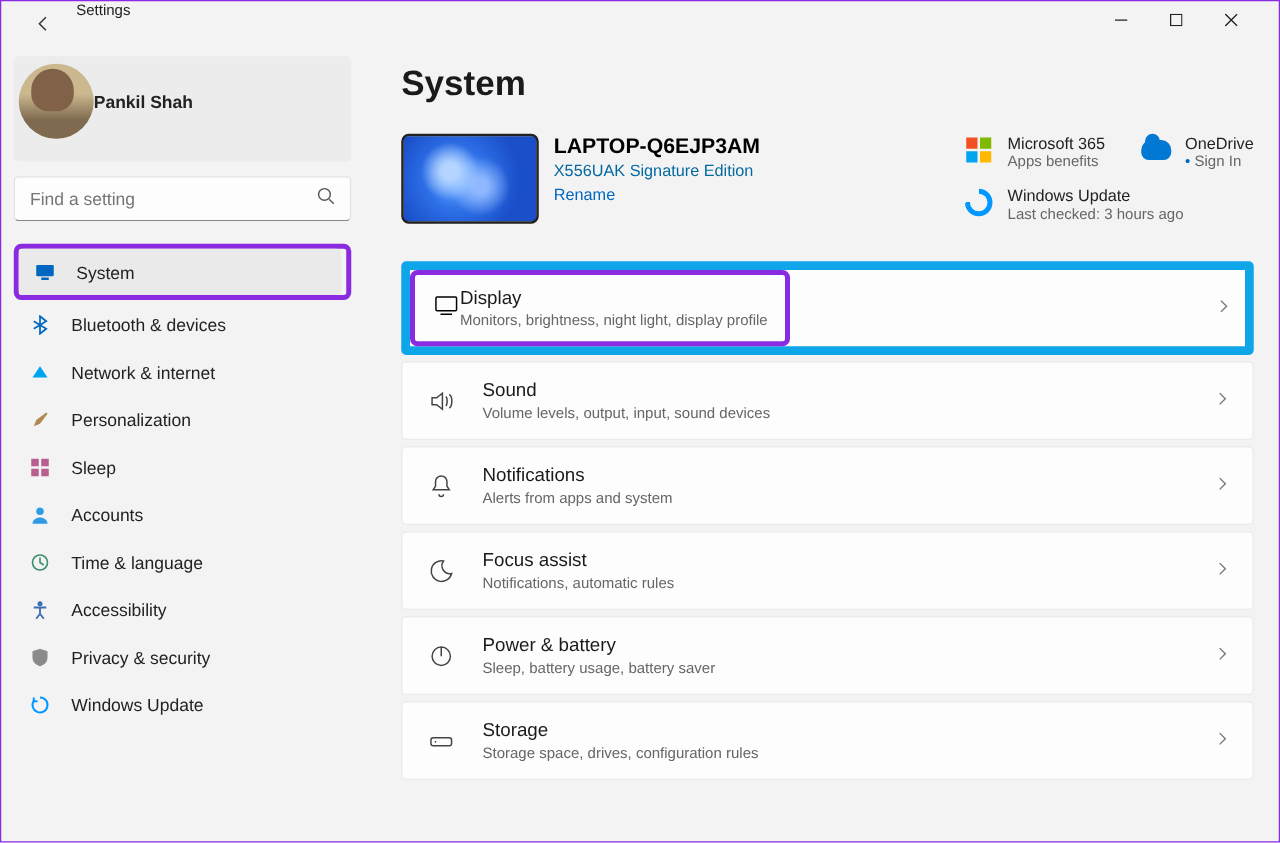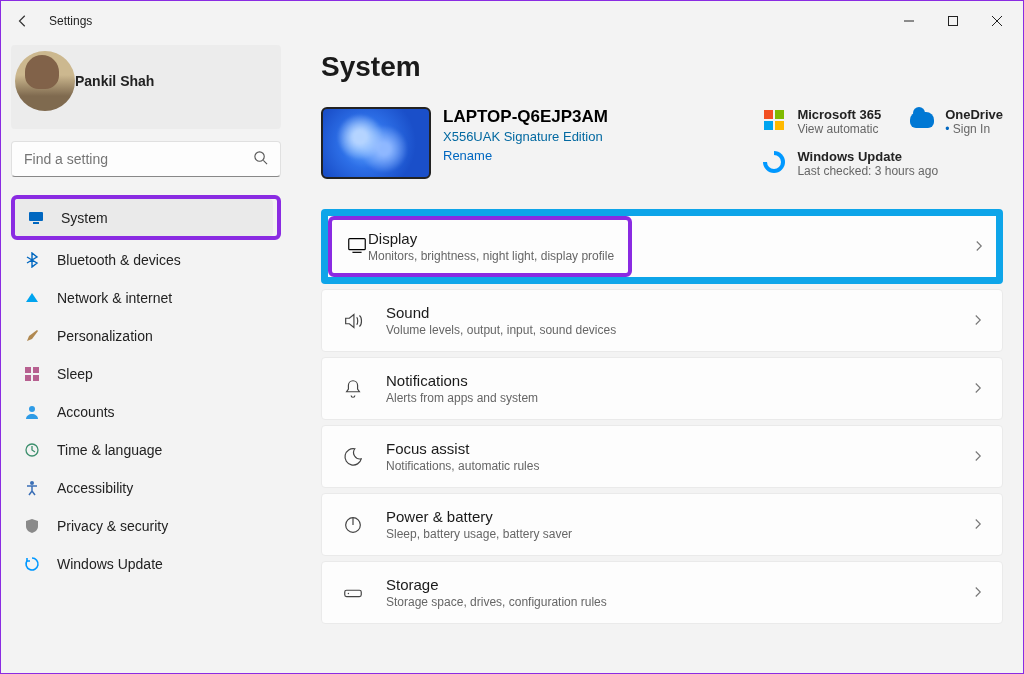--- a/index.html
+++ b/index.html
@@ -1,17 +1,17 @@
 <!DOCTYPE html>
 <html><head>
 <meta charset="utf-8">
 <style>
 * { box-sizing: border-box; margin: 0; padding: 0; font-family: "Segoe UI", -apple-system, sans-serif; }
 body { width: 1024px; height: 674px; background: #f3f3f3; overflow: hidden; position: relative; border: 1px solid #8a2be2; }
-.titlebar { height: 40px; display: flex; align-items: center; padding: 0 4px; }
+.titlebar { height: 40px; display: flex; padding: 0 16px; }
 .back-btn { width: 36px; height: 36px; display: flex; align-items: center; justify-content: center; color: #333; cursor: pointer; }
 .title { font-size: 12px; margin-left: 8px; color: #222; }
 .window-controls { margin-left: auto; display: flex; }
 .wc { width: 44px; height: 30px; display: flex; align-items: center; justify-content: center; color: #222; cursor: pointer; }
 .layout { display: flex; height: calc(100% - 40px); }
 .sidebar { width: 290px; padding: 4px 10px 12px 10px; }
 .profile { display: flex; align-items: center; gap: 0; padding: 6px 8px 18px 4px; background: #ececec; border-radius: 4px; margin-bottom: 12px; }
 .avatar { width: 60px; height: 60px; border-radius: 50%; background: linear-gradient(#ccb88f 40%, #7f6a4f 75%); position: relative; overflow: hidden; }
 .avatar::after { content:""; position:absolute; width: 34px; height: 34px; background:#816249; border-radius: 50% 50% 40% 40%; top:4px; left:10px; }
 .profile-name { font-size: 14px; font-weight: 600; color: #222; }
@@ -32,21 +32,21 @@
 .device-info-name { font-size: 17px; font-weight: 600; }
 .device-info-model { font-size: 13px; color: #0369a1; margin-top: 2px; }
 .device-rename { font-size: 13px; color: #0067c0; margin-top: 4px; cursor: pointer; }
 .links { margin-left: auto; display: grid; grid-template-columns: auto auto; gap: 12px 28px; }
 .link-item { display: flex; gap: 10px; align-items: flex-start; }
 .link-ico { width: 26px; height: 26px; display: flex; align-items: center; justify-content: center; }
 .m365 { display: grid; grid-template-columns: 1fr 1fr; gap: 2px; width: 20px; height: 20px; }
 .m365 span:nth-child(1){background:#f25022;} .m365 span:nth-child(2){background:#7fba00;} .m365 span:nth-child(3){background:#00a4ef;} .m365 span:nth-child(4){background:#ffb900;}
 .onedrive-ico { width: 24px; height: 16px; background:#0078d4; border-radius: 8px 8px 6px 6px; position:relative; }
 .onedrive-ico::before{content:"";position:absolute;width:12px;height:12px;border-radius:50%;background:#0078d4;top:-5px;left:3px;}
-.link-title { font-size: 13px; font-weight: 700; color: #222; }
+.link-title { font-size: 13px; font-weight: 400; color: #222; }
 .link-sub { font-size: 12px; color: #666; }
 .link-sub.signin::before { content:"• "; color:#0067c0; }
 .wu-ico { width: 22px; height: 22px; border-radius: 50%; background: conic-gradient(#0098ff 0 270deg, transparent 0); position:relative; }
 .wu-ico::after{content:"";position:absolute;inset:4px;border-radius:50%;background:#f3f3f3;}
 .settings-list { display: flex; flex-direction: column; gap: 5px; }
 .setting-card { background: #fdfdfd; border: 1px solid #eaeaea; border-radius: 4px; display: flex; align-items: center; padding: 14px 18px; cursor: pointer; }
 .setting-card .sicon { width: 26px; display: flex; justify-content: center; color: #444; margin-right: 20px; }
 .setting-title { font-size: 15px; color: #1a1a1a; }
 .setting-sub { font-size: 12px; color: #666; margin-top: 2px; }
 .chev { margin-left: auto; color: #777; }
@@ -212,21 +212,21 @@
           <div class="link-ico">
               <div class="m365">
                 <span></span>
                 <span></span>
                 <span></span>
                 <span></span>
               </div>
             </div>
           <div>
             <div class="link-title">Microsoft 365</div>
-            <div class="link-sub">View automatic</div>
+            <div class="link-sub">Apps benefits</div>
           </div>
         </div>
         <div class="link-item">
           <div class="link-ico">
               <div class="onedrive-ico"></div>
             </div>
           <div>
             <div class="link-title">OneDrive</div>
             <div class="link-sub signin">Sign In</div>
           </div>

